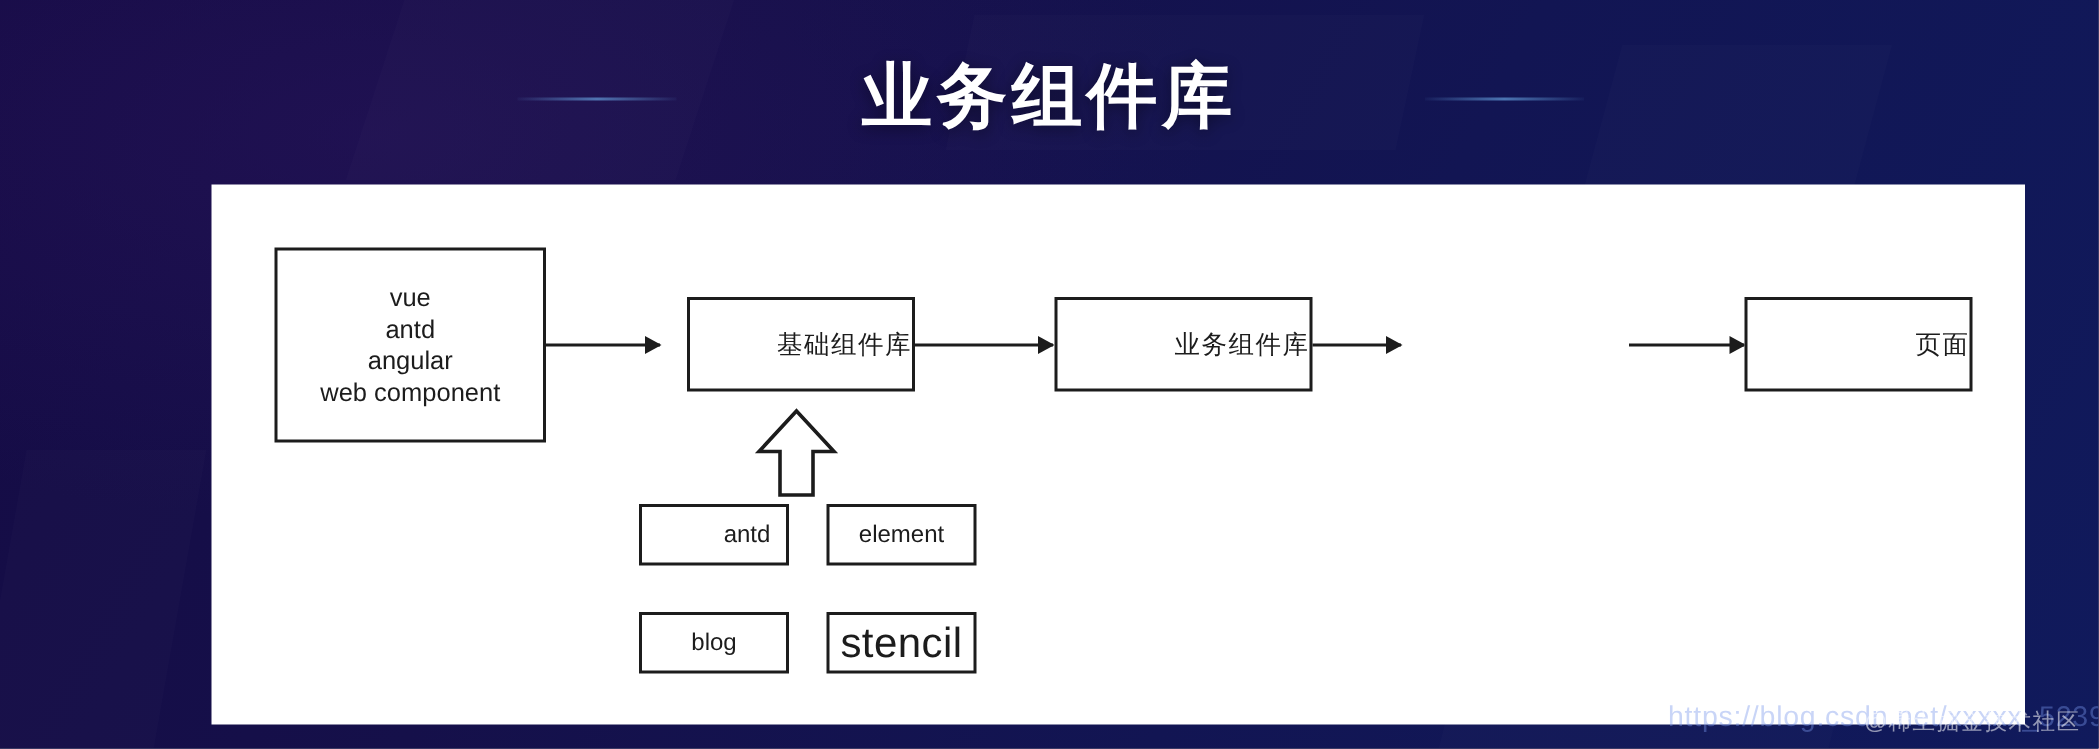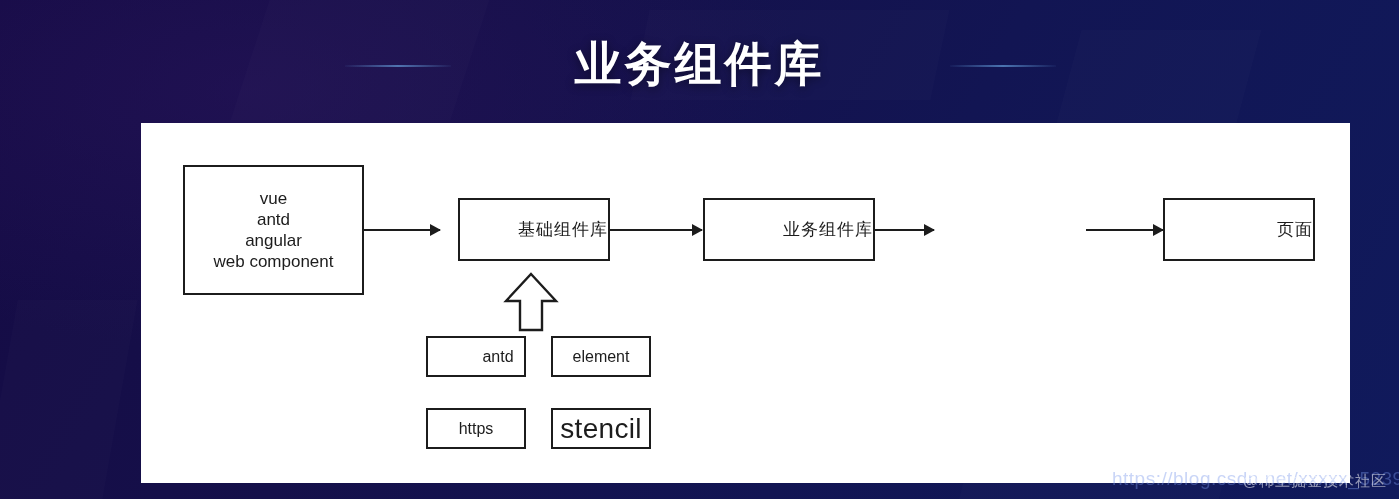--- a/index.html
+++ b/index.html
@@ -174,21 +174,21 @@
       </svg>
     </div>
 
     <div class="node lib" style="left:285px;top:213px;width:100px;height:41px;padding-left:44px;">
       <span>antd</span>
     </div>
     <div class="node lib" style="left:410px;top:213px;width:100px;height:41px;">
       <span>element</span>
     </div>
     <div class="node lib" style="left:285px;top:285px;width:100px;height:41px;">
-      <span>https</span>
+      <span>blog</span>
     </div>
     <div class="node lib-strong" style="left:410px;top:285px;width:100px;height:41px;">
       <span>stencil</span>
     </div>
 
   </div>
 
   <div class="wm-url">https://blog.csdn.net/xxxxx_52397738</div>
   <div class="wm-brand">@稀土掘金技术社区</div>
 

